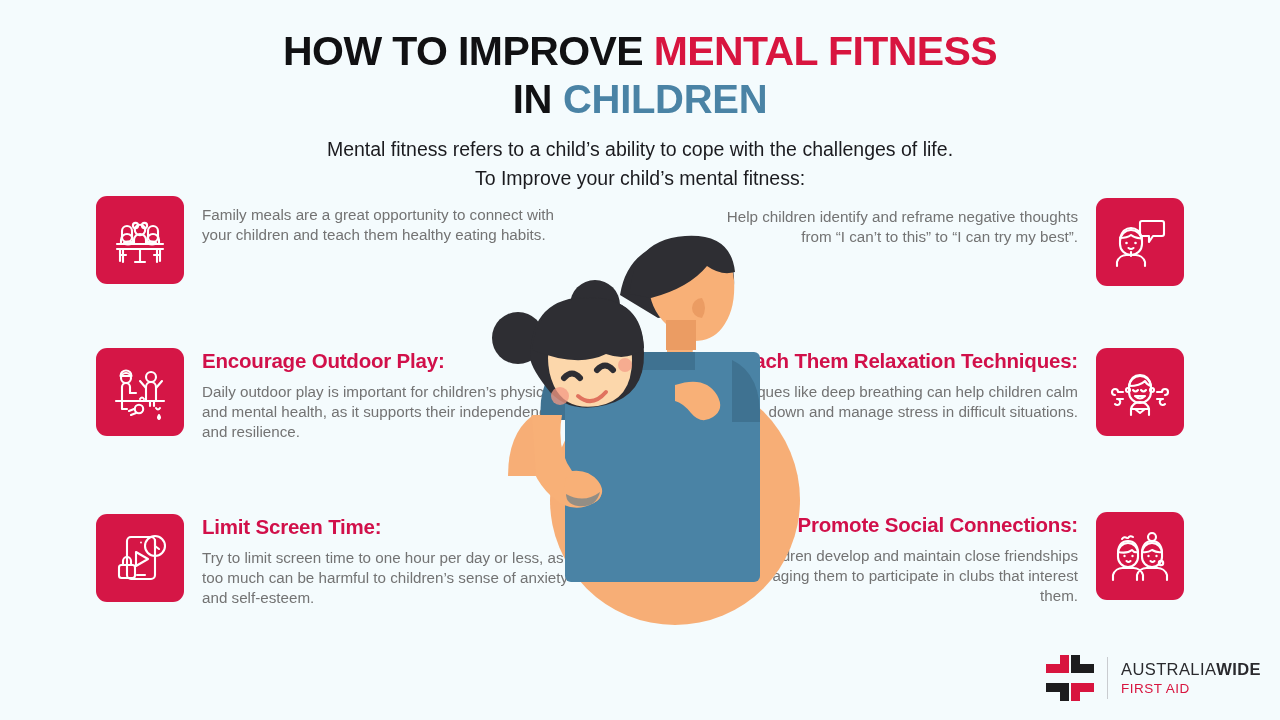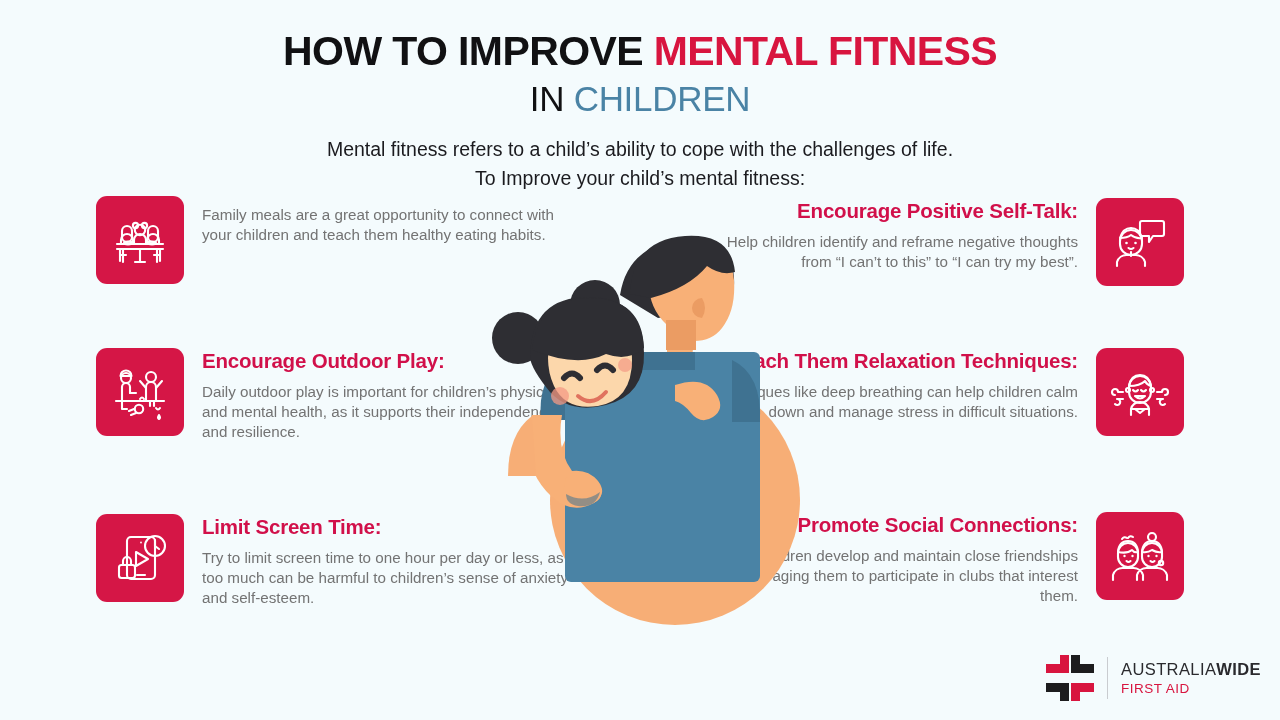--- a/index.html
+++ b/index.html
@@ -10,21 +10,21 @@
     overflow: hidden;
   }
   #page { position: relative; width: 1280px; height: 720px; background: #f4fbfd; }
 
   
   .title-block { position: absolute; top: 26px; left: 0; width: 1280px; text-align: center; }
   .title-line1 {
     font-size: 41px; font-weight: bold; letter-spacing: -0.6px;
     line-height: 50px; color: #111113; white-space: nowrap;
   }
-  .title-line2 { font-size: 35px; font-weight: normal; line-height: 46px; letter-spacing: -0.3px; color: #111113; }
+  .title-line2 { font-size: 40px; font-weight: bold; line-height: 46px; letter-spacing: -0.3px; color: #111113; }
   .t-red { color: #d8153f; }
   .t-blue { color: #4a83a5; }
 
   .subtitle {
     position: absolute; top: 135px; left: 50%; transform: translateX(-50%);
     width: 640px; text-align: center;
     font-size: 19.5px; line-height: 29px; color: #1b1b1f; font-weight: 400;
   }
 
   
@@ -174,21 +174,20 @@
         <div class="item-title">Limit Screen Time:</div>
         <div class="item-body">Try to limit screen time to one hour per day or less, as too much can be harmful to children’s sense of anxiety and self-esteem.</div>
       </div>
     </div>
   </div>
 
   <div class="col col-right">
 
     <div class="item item-right r-row1">
       <div class="txt txt-right" style="flex:1">
-        <div class="item-title">Encourage Positive Self-Talk:</div>
         <div class="item-body">Help children identify and reframe negative thoughts from “I can’t to this” to “I can try my best”.</div>
       </div>
       <div class="icon-tile">
         <svg width="62" height="62" viewBox="0 0 62 62" fill="none" stroke="#fff" stroke-width="2.1" stroke-linecap="round" stroke-linejoin="round">
 
           <path d="M33 10 h20 a2 2 0 0 1 2 2 v11 a2 2 0 0 1 -2 2 h-9 l-4 6 v-6 h-7 a2 2 0 0 1 -2 -2 v-11 a2 2 0 0 1 2 -2 z"></path>
 
           <path d="M11 30 a11 11 0 0 1 22 0 v3 a11 11 0 0 1 -22 0 z"></path>
           <path d="M11 27 q3 -10 11 -10 q8 0 11 10 q-6 1 -11 -3 q-4 3 -11 3 z"></path>
           <circle cx="17.5" cy="32" r="1.3" fill="#fff" stroke="none"></circle>

